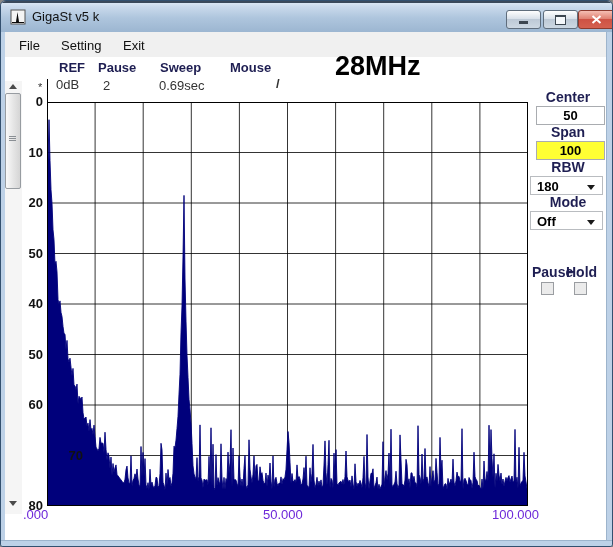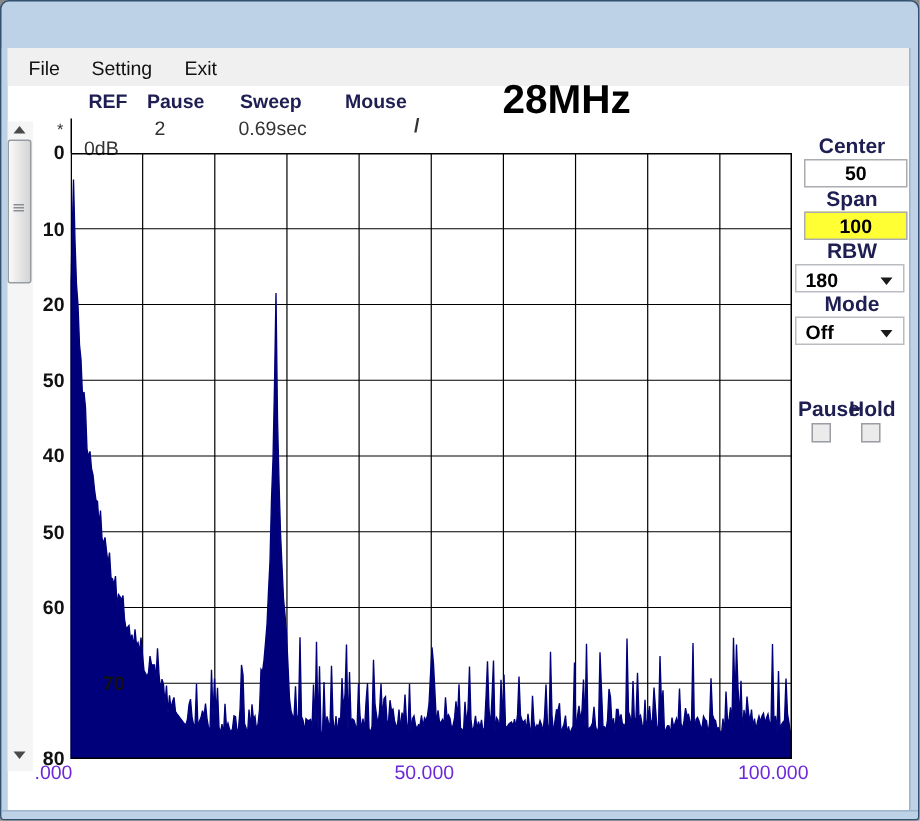--- a/index.html
+++ b/index.html
@@ -49,35 +49,54 @@
   
   .b-left{position:absolute;left:0;top:31px;width:4px;height:508px;background:#bdd1e7;}
   .b-right{position:absolute;left:605px;top:31px;width:8px;height:508px;background:#bdd1e7;border-left:1px solid #9db4cc;}
   .b-bottom{position:absolute;left:0;top:539px;width:613px;height:8px;background:#bdd1e7;border-top:1px solid #9db4cc;}
 </style>
 </head>
 <body>
 
 <div class="win">
 
+  <div class="titlebar">
+    <svg class="app-icon" viewBox="0 0 16 16">
+      <rect x="1" y="1" width="14" height="14" fill="#f4f4f4" stroke="#555" stroke-width="1"></rect>
+      <path d="M2 13 L6 13 L7.5 3 L9 13 L14 13 L14 14 L2 14 Z" fill="#0a0a0a"></path>
+      <path d="M6.6 13 L7.5 5 L8.4 13 Z" fill="#0a0a0a"></path>
+    </svg>
+    <span class="title-text">GigaSt v5 k</span>
+    <div class="winbtn" style="left:505px;">
+      <span class="glyph-min"></span>
+    </div>
+    <div class="winbtn" style="left:542px;">
+      <span class="glyph-max"></span>
+    </div>
+    <div class="winbtn close" style="left:577px;">
+      <svg width="11" height="9" viewBox="0 0 11 9">
+        <path d="M1.5 1 L9.5 8 M9.5 1 L1.5 8" stroke="#fff" stroke-width="2"></path>
+      </svg>
+    </div>
+  </div>
 
   <div class="menubar">
     <span class="menu-item" style="left:14px;">File</span>
     <span class="menu-item" style="left:56px;">Setting</span>
     <span class="menu-item" style="left:118px;">Exit</span>
   </div>
 
   <div class="client"></div>
 
   <span class="hlabel" style="left:58px;top:59px;">REF</span>
   <span class="hlabel" style="left:97px;top:59px;">Pause</span>
   <span class="hlabel" style="left:159px;top:59px;">Sweep</span>
   <span class="hlabel" style="left:229px;top:59px;">Mouse</span>
   <span class="hvalue" style="left:37px;top:80px;font-size:11px;">*</span>
-  <span class="hvalue" style="left:55px;top:90px;">0dB</span>
+  <span class="hvalue" style="left:55px;top:76px;">0dB</span>
   <span class="hvalue" style="left:102px;top:77px;">2</span>
   <span class="hvalue" style="left:158px;top:77px;">0.69sec</span>
   <span class="hvalue" style="left:275px;top:75px;font-weight:bold;">/</span>
   <span class="big-title">28MHz</span>
 
   <div class="vscroll">
     <div class="sb-up"></div>
     <div class="sb-thumb">
       <div class="sb-grip"></div>
     </div>

